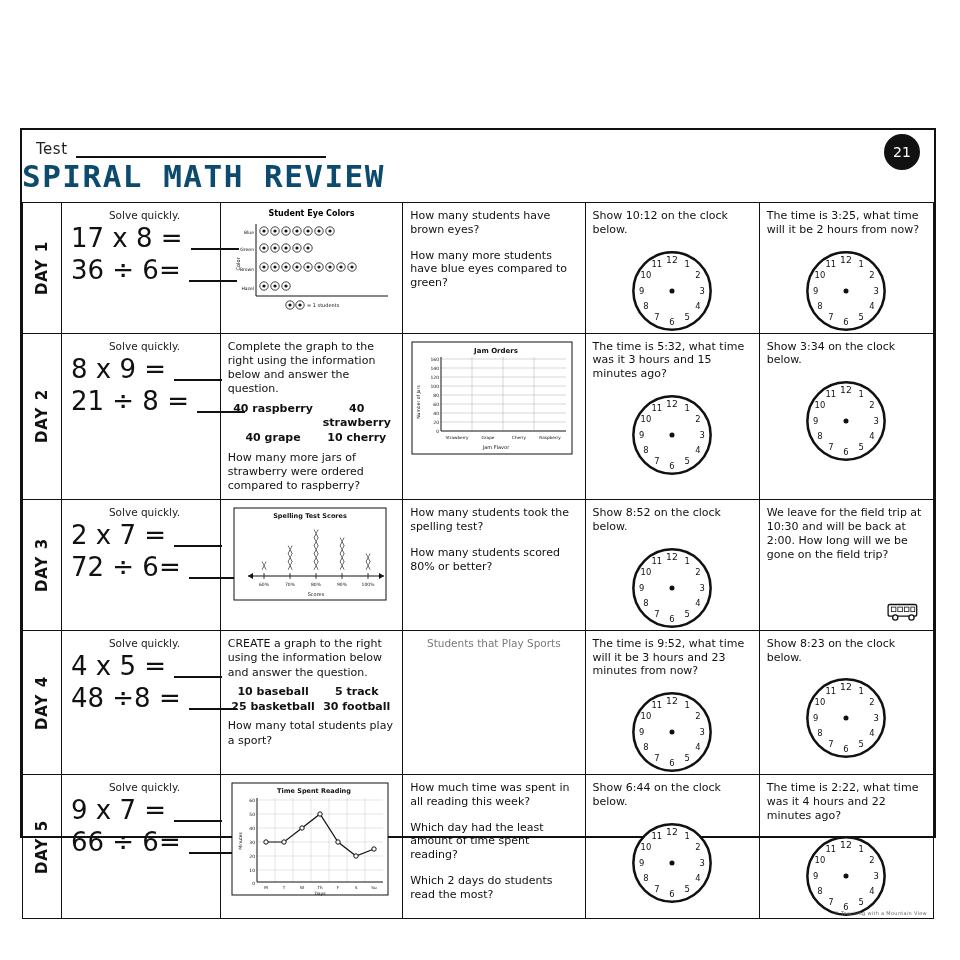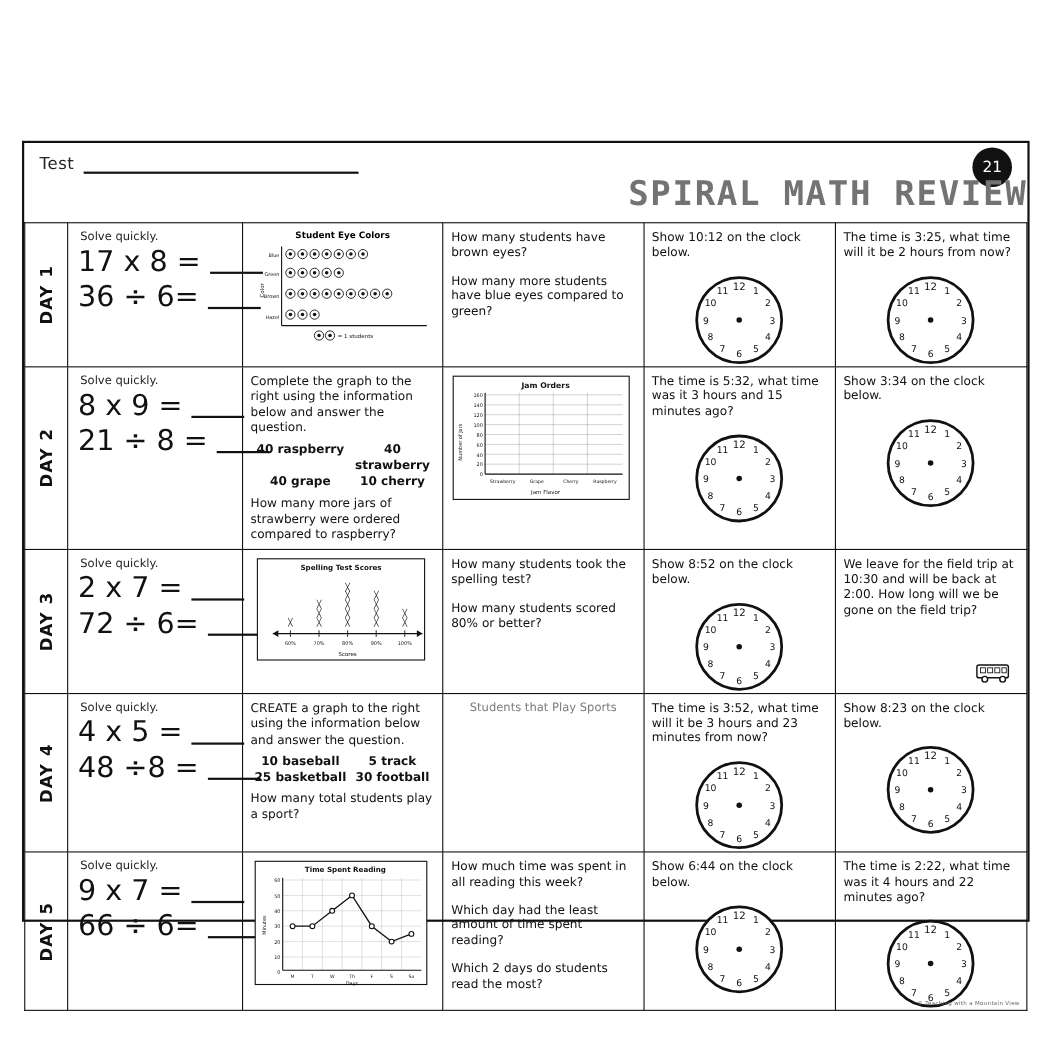--- a/index.html
+++ b/index.html
@@ -23,22 +23,22 @@
   .page-badge{
     position:absolute;right:14px;top:4px;width:36px;height:36px;border-radius:50%;
     background:#111;color:#fff;display:flex;align-items:center;justify-content:center;
     font-size:14px;font-family:"DejaVu Sans", sans-serif;
   }
   .page-badge .nub{
     position:absolute;top:2px;left:50%;width:8px;height:8px;background:#111;
     transform:translateX(-50%) rotate(45deg);
   }
   .title{
-    position:absolute;left:0;right:0;top:28px;text-align:right;
-    font-size:31px;font-weight:bold;letter-spacing:1.5px;color:#737373;
+    position:absolute;left:0;right:0;top:28px;text-align:left;
+    font-size:31px;font-weight:bold;letter-spacing:1.5px;color:#0c4a6e;
     font-family:"DejaVu Sans Mono", monospace;
   }
   table.grid{
     position:absolute;left:0;right:0;top:72px;bottom:0;width:100%;
     border-collapse:collapse;table-layout:fixed;
   }
   table.grid td{
     border:1.5px solid #111;vertical-align:top;padding:0;position:relative;
   }
   .c-day{width:38px;}
@@ -49,21 +49,21 @@
   .c-clock2{width:170px;}
   .daylabel{
     position:absolute;left:0;top:0;width:100%;height:100%;
     display:flex;align-items:center;justify-content:center;
   }
   .daylabel span{
     transform:rotate(-90deg);white-space:nowrap;font-weight:bold;font-size:15px;
     letter-spacing:1px;color:#111;
   }
   .cell-pad{padding:6px 7px;}
-  .solve-head{font-size:10.5px;color:#222;margin-bottom:2px;padding-left:4px;}
+  .solve-head{font-size:10.5px;color:#222;margin-bottom:2px;padding-left:4px;margin-left:36px;}
   .prob{
     font-size:26px;color:#111;font-family:"DejaVu Sans", sans-serif;
     margin:2px 0 0 2px;white-space:nowrap;
   }
   .prob .blank{
     display:inline-block;width:48px;border-bottom:2px solid #111;height:20px;vertical-align:-3px;
   }
   .qtext{font-size:11px;line-height:1.25;color:#111;}
   .qtext p{margin:0 0 12px 0;}
   .qtext p:last-child{margin-bottom:0;}
@@ -486,21 +486,21 @@
           </div>
           <div>How many total students play a sport?</div>
         </div>
       </td>
       <td>
         <div class="cell-pad">
           <div class="center-title" style="color:#7a7a7a;font-weight:normal;font-size:10.5px;margin-top:0">Students that Play Sports</div>
         </div>
       </td>
       <td>
-        <div class="cell-pad qtext">The time is 3:52, what time will it be 3 hours and 23 minutes from now?</div>
+        <div class="cell-pad qtext">The time is 9:52, what time will it be 3 hours and 23 minutes from now?</div>
         <div class="clockwrap">
           <svg width="84" height="84" viewBox="0 0 100 100">
             <circle cx="50" cy="50" r="46" fill="#fff" stroke="#111" stroke-width="3"></circle>
             <text x="50" y="17" font-size="11" text-anchor="middle" fill="#111">12</text>
             <text x="68" y="22" font-size="10" text-anchor="middle" fill="#111">1</text>
             <text x="81" y="35" font-size="10" text-anchor="middle" fill="#111">2</text>
             <text x="86" y="54" font-size="10" text-anchor="middle" fill="#111">3</text>
             <text x="81" y="72" font-size="10" text-anchor="middle" fill="#111">4</text>
             <text x="68" y="85" font-size="10" text-anchor="middle" fill="#111">5</text>
             <text x="50" y="90" font-size="10" text-anchor="middle" fill="#111">6</text>

